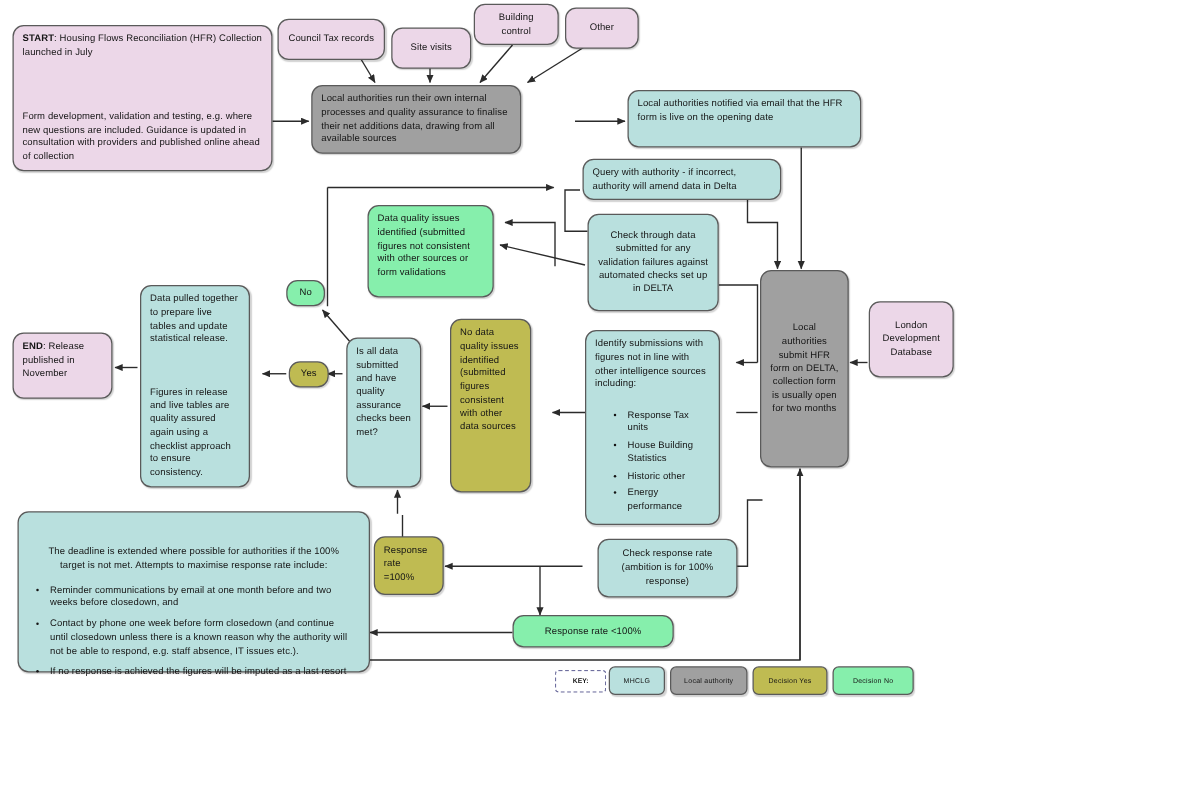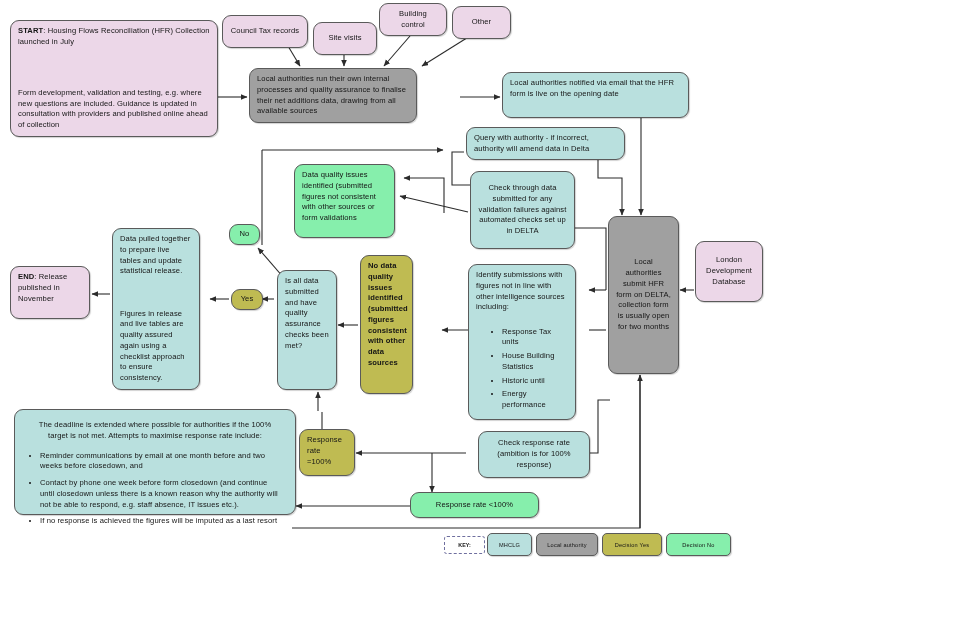--- a/index.html
+++ b/index.html
@@ -209,26 +209,26 @@
 
   <div class="node pink center" style="left:695px; top:241px; width:68px; height:61px;">
     <span class="nodetext">London Development Database</span>
   </div>
 
   <div class="node teal left" style="left:468px; top:264px; width:108px; height:156px;">
     <span class="nodetext">Identify submissions with figures not in line with other intelligence sources including:</span>
     <ul>
       <li>Response Tax units</li>
       <li>House Building Statistics</li>
-      <li>Historic until</li>
+      <li>Historic other</li>
       <li>Energy performance</li>
     </ul>
   </div>
 
-  <div class="node olive left" style="left:360px; top:255px; width:53px; height:139px;font-weight:bold;">
+  <div class="node olive left" style="left:360px; top:255px; width:65px; height:139px;">
     <span class="nodetext">No data quality issues identified (submitted figures consistent with other data sources</span>
   </div>
 
   <div class="node teal left" style="left:277px; top:270px; width:60px; height:120px;">
     <span class="nodetext">Is all data submitted and have quality assurance checks been met?</span>
   </div>
 
   <div class="node red center" style="left:229px; top:224px; width:31px; height:21px; color:#141414;">
     <span class="nodetext">No</span>
   </div>
@@ -239,21 +239,21 @@
 
   <div class="node teal left" style="left:112px; top:228px; width:88px; height:162px;">
     <p>Data pulled together to prepare live tables and update statistical release.</p>
     <p>Figures in release and live tables are quality assured again using a checklist approach to ensure consistency.</p>
   </div>
 
   <div class="node pink left" style="left:10px; top:266px; width:80px; height:53px;">
     <span class="nodetext"><span class="bold">END</span><span>: Release published in November</span></span>
   </div>
 
-  <div class="node teal left" style="left:14px; top:409px; width:282px; height:106px; padding:10px 14px;">
+  <div class="node teal left" style="left:14px; top:409px; width:282px; height:129px; padding:26px 14px;">
     <span class="nodetext" style="text-align:center; padding:0 4px;">The deadline is extended where possible for authorities if the 100% target is not met. Attempts to maximise response rate include:</span>
     <ul class="tight" style="margin-top:9px;">
       <li>Reminder communications by email at one month before and two weeks before closedown, and</li>
       <li>Contact by phone one week before form closedown (and continue until closedown unless there is a known reason why the authority will not be able to respond, e.g. staff absence, IT issues etc.).</li>
       <li>If no response is achieved the figures will be imputed as a last resort</li>
     </ul>
   </div>
 
   <div class="node olive left" style="left:299px; top:429px; width:56px; height:47px;">
     <span class="nodetext">Response rate =100%</span>

